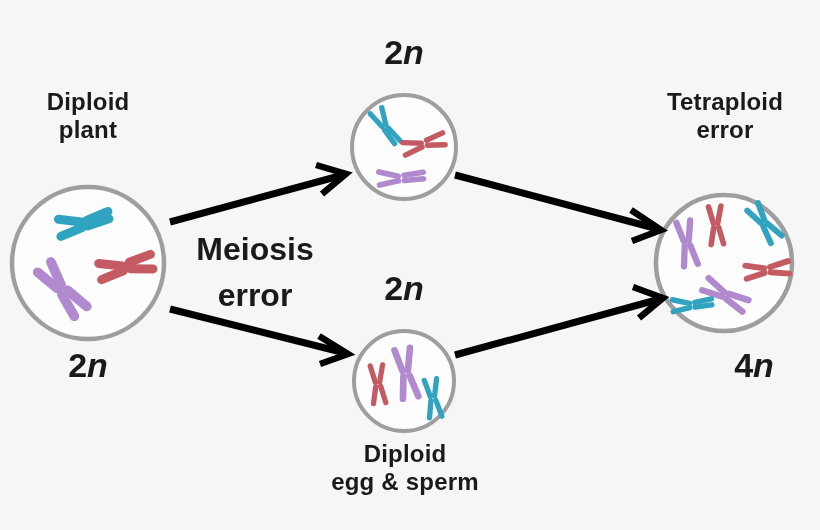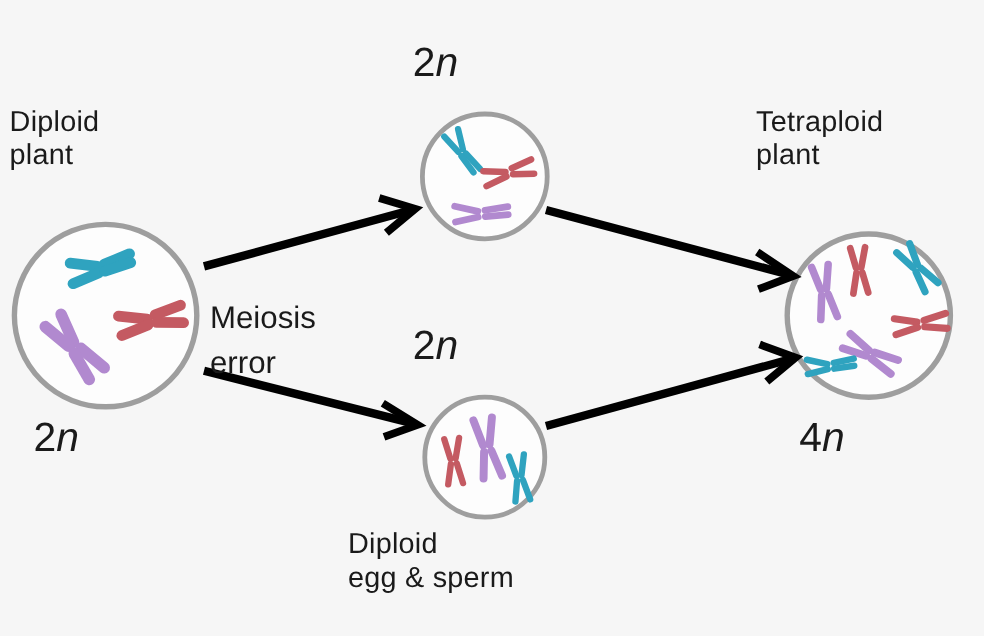--- a/index.html
+++ b/index.html
@@ -21,39 +21,39 @@
   svg.canvas {
     position: absolute;
     left: 0;
     top: 0;
     width: 820px;
     height: 530px;
   }
   .label {
     position: absolute;
     color: #1a1a1a;
-    text-align: left;
+    text-align: center;
     line-height: 1.18;
     white-space: pre;
     user-select: none;
+    font-weight: bold;
   }
   .label-name {
     font-size: 24px;
     letter-spacing: 0.2px;
   }
   .label-ploidy {
     font-size: 34px;
   }
   .label-ploidy .nit {
     font-style: italic;
   }
   .label-process {
-    font-size: 26px;
+    font-size: 32px;
     line-height: 1.45;
-    margin-top: 20px;
   }
 </style>
 </head>
 <body>
 
 <div id="diagram">
 
   <svg class="canvas" viewBox="0 0 820 530">
     <defs>
       <g id="chrom-x">
@@ -240,20 +240,20 @@
   <div class="label label-ploidy" style="left:28px; top:345px; width:120px;"><span>2</span><span class="nit">n</span></div>
 
   <div class="label label-ploidy" style="left:344px; top:32px; width:120px;"><span>2</span><span class="nit">n</span></div>
 
   <div class="label label-ploidy" style="left:344px; top:268px; width:120px;"><span>2</span><span class="nit">n</span></div>
 
   <div class="label label-name" style="left:290px; top:440px; width:230px;">Diploid
 egg &amp; sperm</div>
 
   <div class="label label-name" style="left:630px; top:88px; width:190px;">Tetraploid
-plant</div>
-
-  <div class="label label-ploidy" style="left:666px; top:345px; width:120px;"><span>4</span><span class="nit">n</span></div>
+error</div>
+
+  <div class="label label-ploidy" style="left:694px; top:345px; width:120px;"><span>4</span><span class="nit">n</span></div>
 
   <div class="label label-process" style="left:175px; top:226px; width:160px;">Meiosis
 error</div>
 
 </div>
 
 </body></html>

